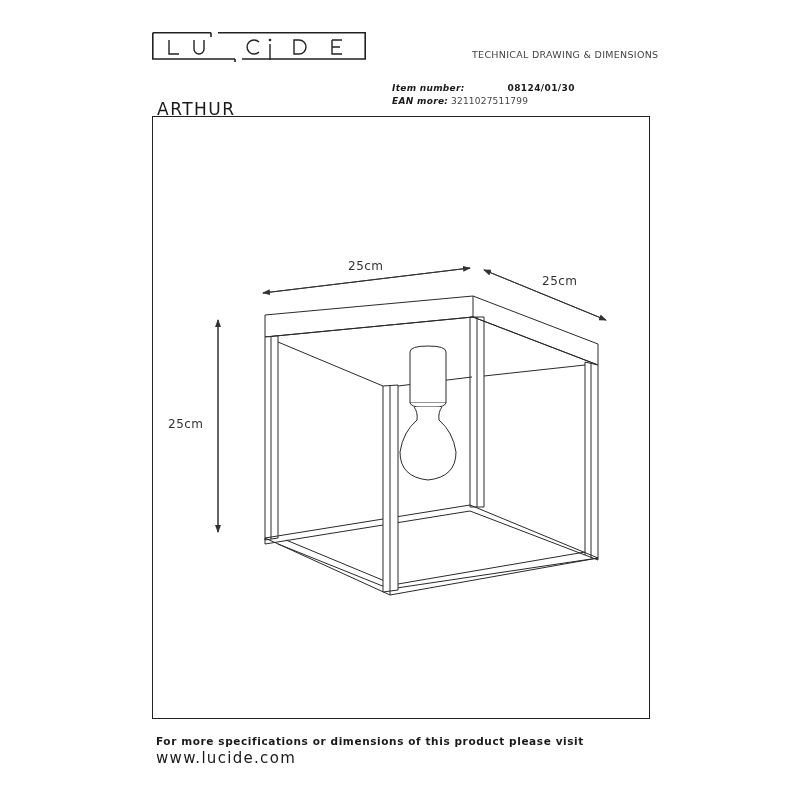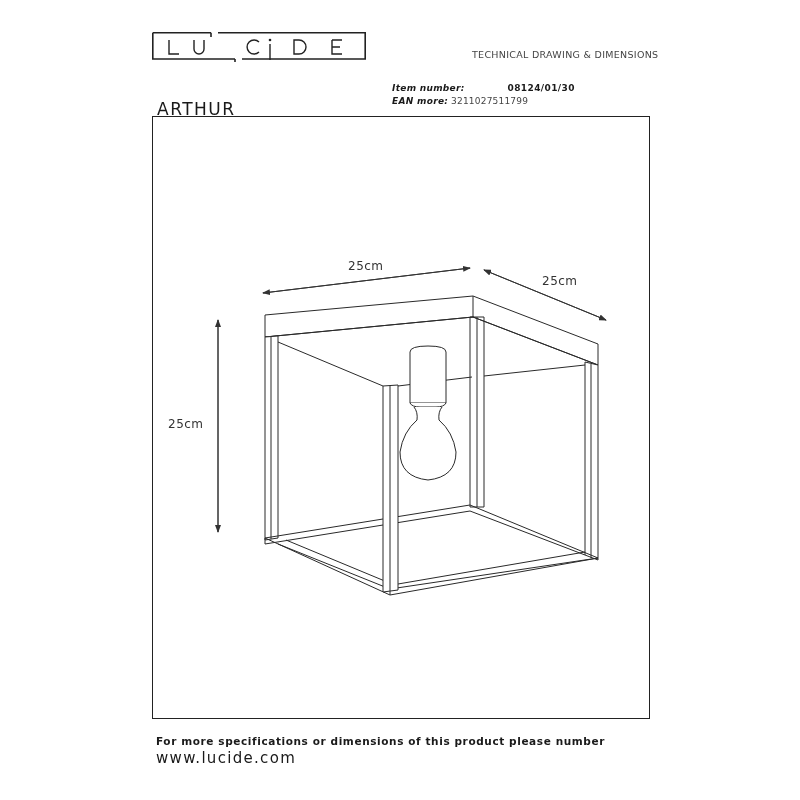--- a/index.html
+++ b/index.html
@@ -122,14 +122,14 @@
 
     <polygon points="383,386 398,385 398,590 383,592"></polygon>
     <line x1="390" y1="386" x2="390" y2="591"></line>
   </g>
 </svg>
 
 <div class="dim-label" style="left:348px; top:259px;">25cm</div>
 <div class="dim-label" style="left:542px; top:274px;">25cm</div>
 <div class="dim-label" style="left:168px; top:417px;">25cm</div>
 
-<div class="footer-line1">For more specifications or dimensions of this product please number</div>
+<div class="footer-line1">For more specifications or dimensions of this product please visit</div>
 <div class="footer-line2">www.lucide.com</div>
 
 </body></html>

